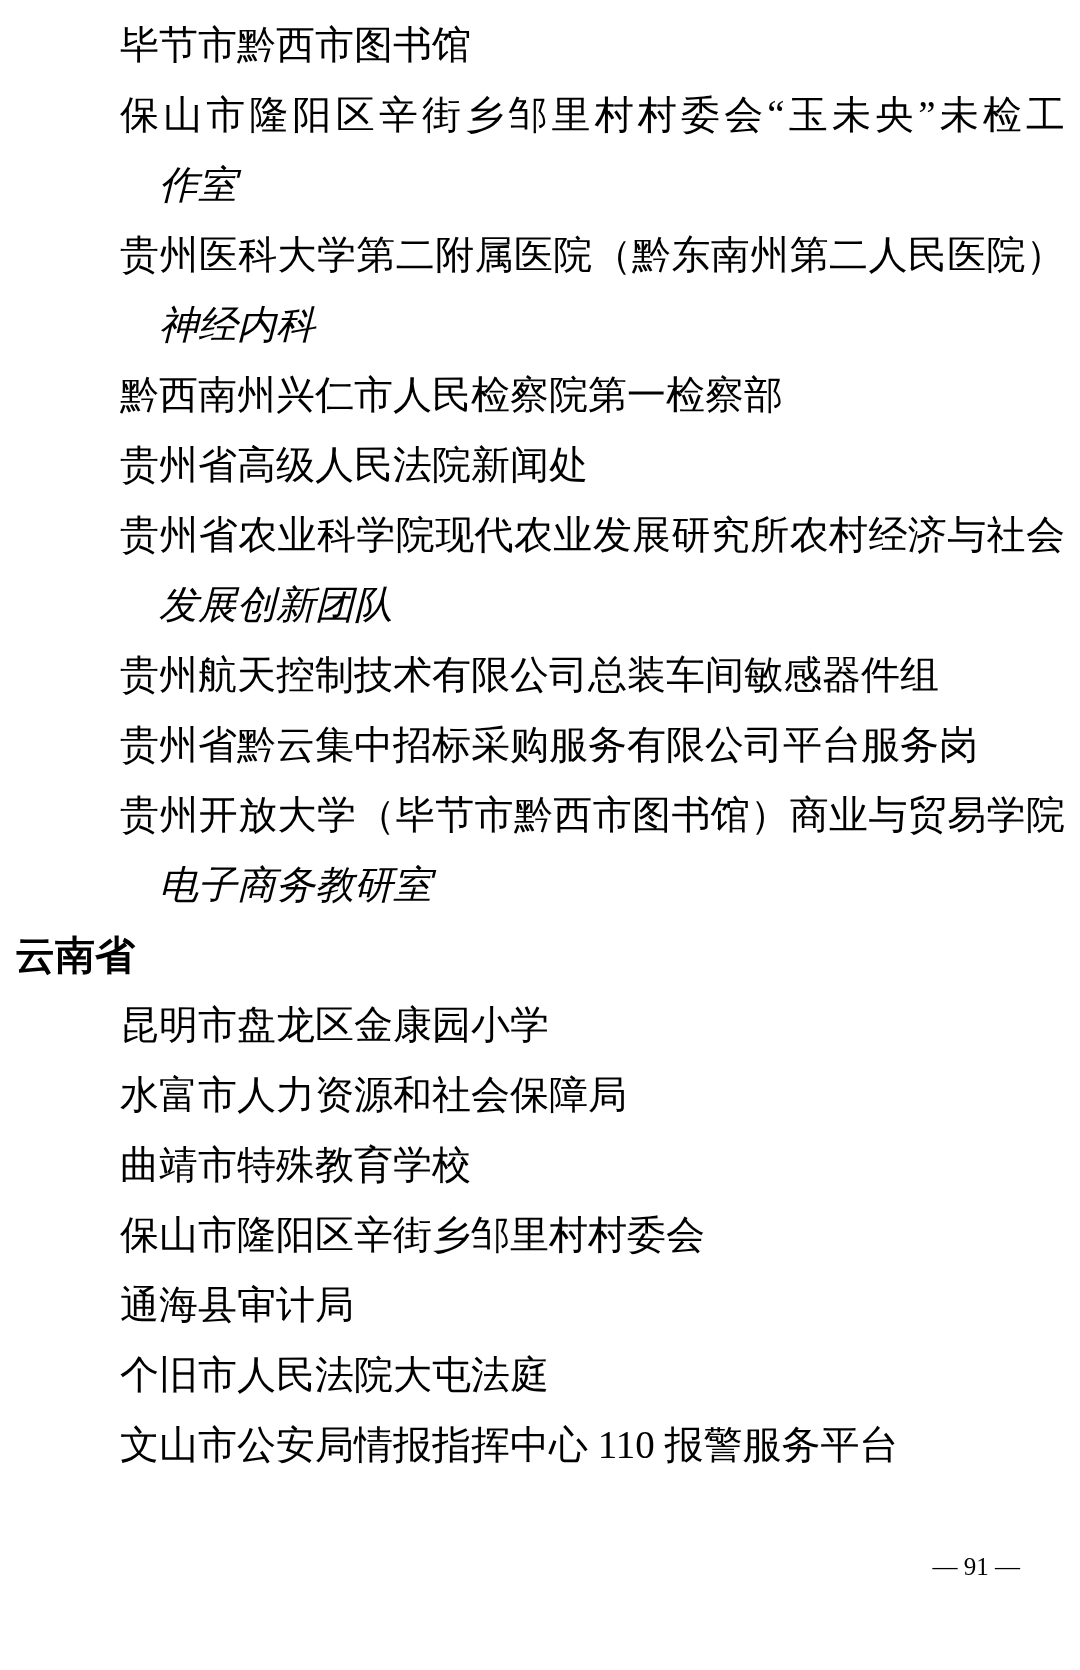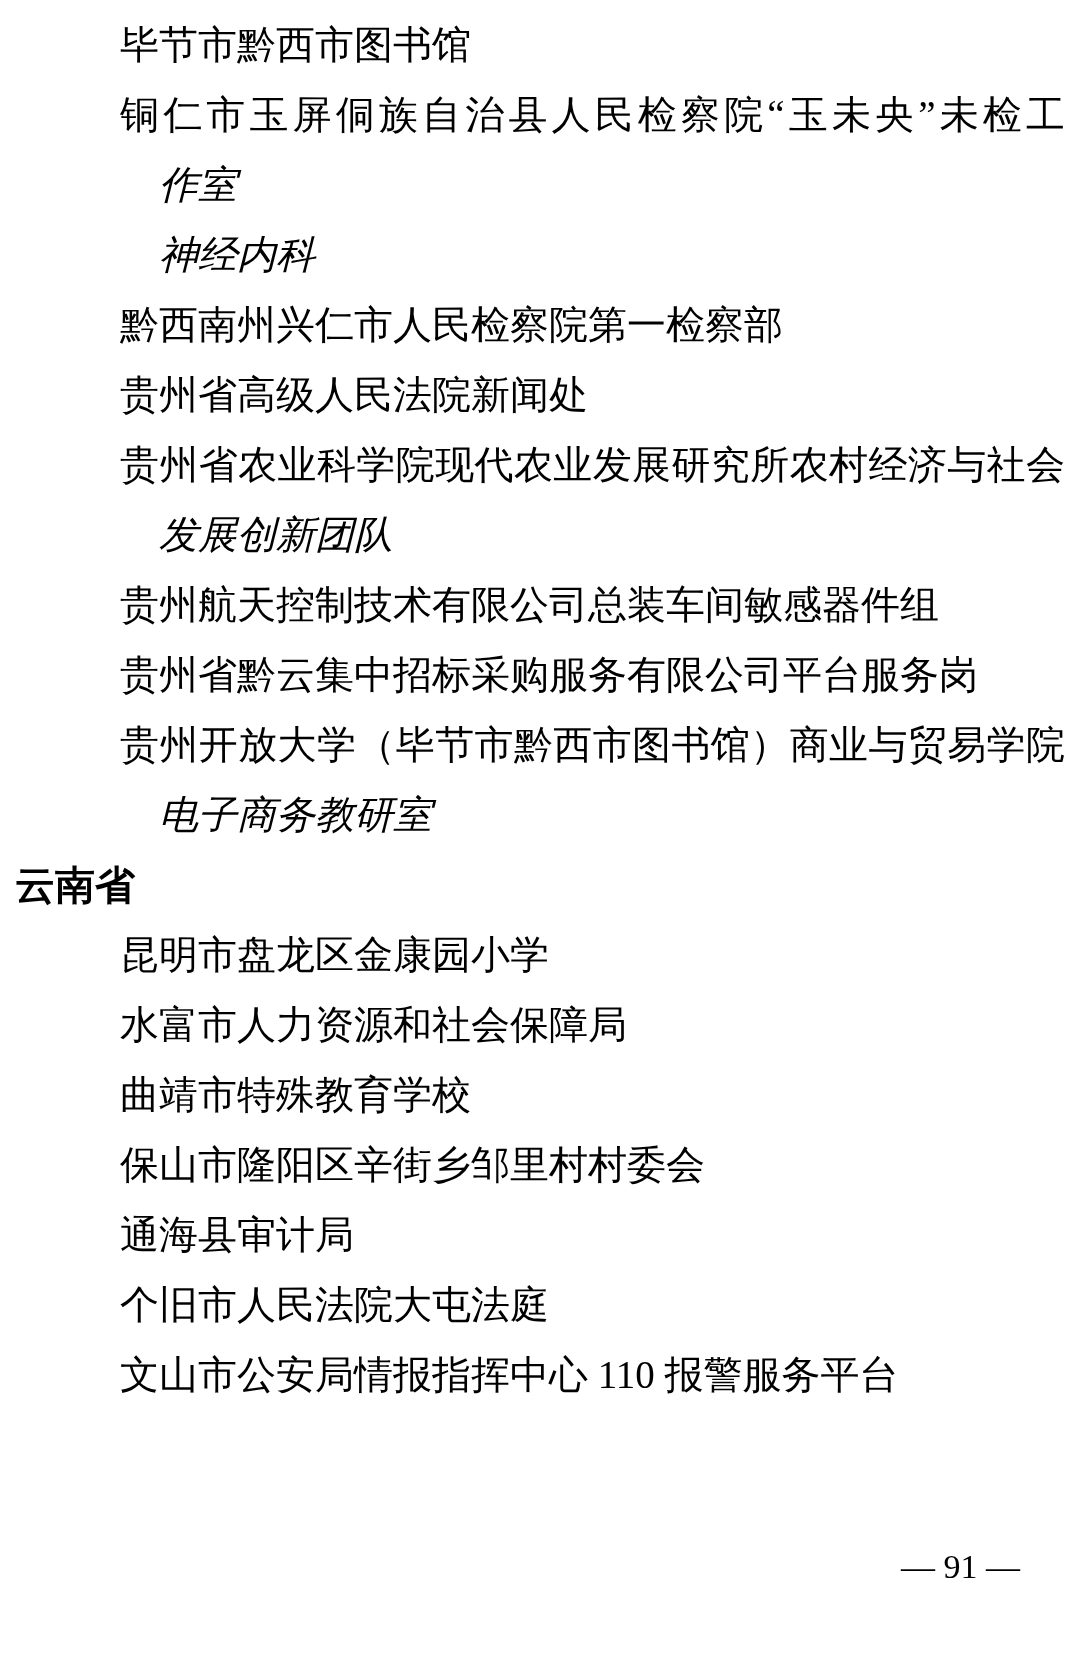--- a/index.html
+++ b/index.html
@@ -47,34 +47,35 @@
     font-size: 40px;
   }
   .footer {
     position: absolute;
     top: 1546px;
     left: 0;
     width: 1080px;
     box-sizing: border-box;
     padding-right: 60px;
     text-align: right;
-    font-size: 34px;
+    font-size: 25px;
     line-height: 42px;
     font-family: "Liberation Serif", "DejaVu Serif", serif;
     color: #000000;
   }
 </style>
 </head>
 <body>
 
 <div class="page">
   <div class="content" id="rows">
       <div class="row item">毕节市黔西市图书馆</div>
-      <div class="row item stretch">铜仁市玉屏侗族自治县人民检察院“玉未央”未检工</div>
+      <div class="row item stretch">保山市隆阳区辛街乡邹里村村委会“玉未央”未检工</div>
       <div class="row item cont">作室</div>
+      <div class="row item stretch">贵州医科大学第二附属医院（黔东南州第二人民医院）</div>
       <div class="row item cont">神经内科</div>
       <div class="row item">黔西南州兴仁市人民检察院第一检察部</div>
       <div class="row item">贵州省高级人民法院新闻处</div>
       <div class="row item stretch">贵州省农业科学院现代农业发展研究所农村经济与社会</div>
       <div class="row item cont">发展创新团队</div>
       <div class="row item">贵州航天控制技术有限公司总装车间敏感器件组</div>
       <div class="row item">贵州省黔云集中招标采购服务有限公司平台服务岗</div>
       <div class="row item stretch">贵州开放大学（毕节市黔西市图书馆）商业与贸易学院</div>
       <div class="row item cont">电子商务教研室</div>
       <div class="row heading">云南省</div>

